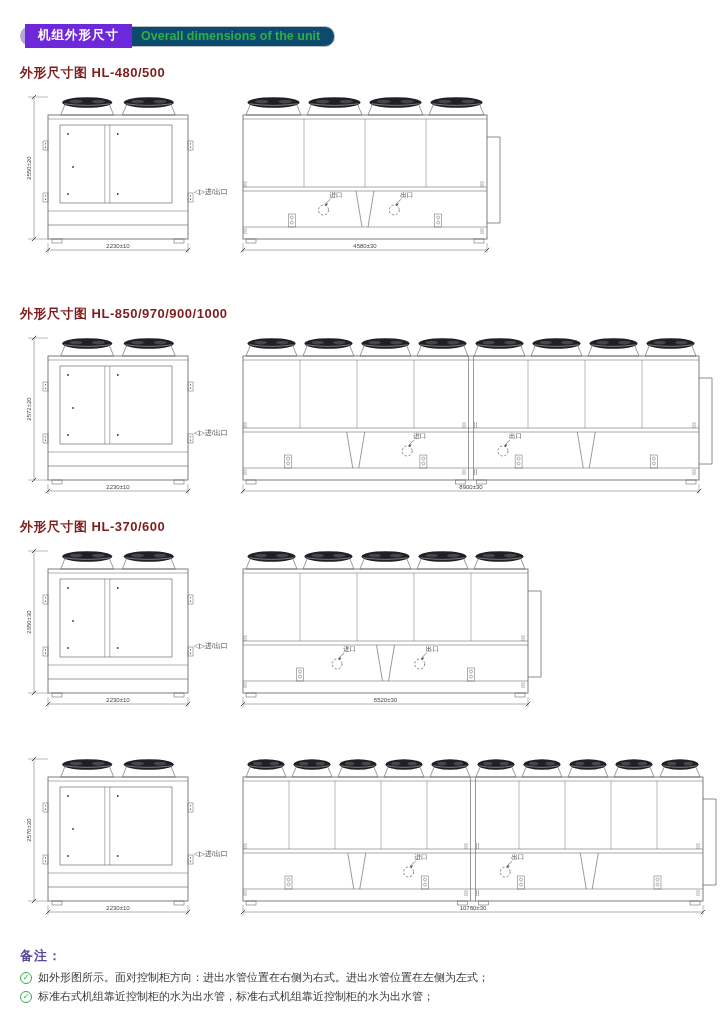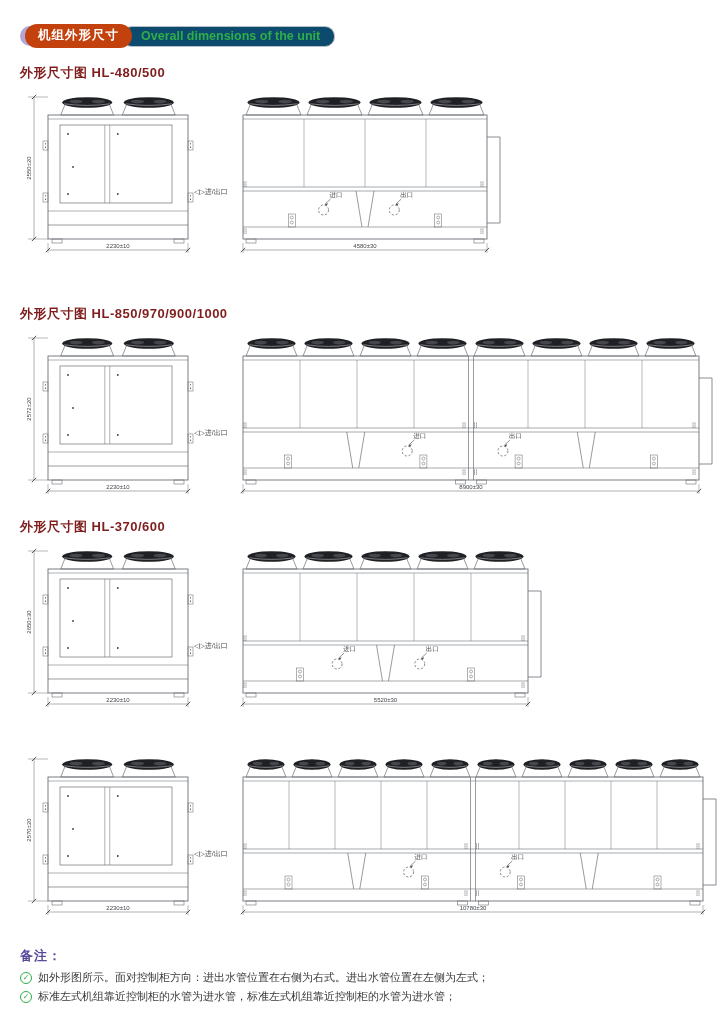--- a/index.html
+++ b/index.html
@@ -6,22 +6,22 @@
   body{
     width:720px;height:1010px;overflow:hidden;
     font-family:"Liberation Sans","DejaVu Sans",sans-serif;
     color:#333;
   }
   .page{padding:24px 14px 0 20px;position:relative;}
   
   .tag{display:inline-flex;align-items:center;position:relative;}
   .crescent{width:20px;height:20px;border-radius:50%;background:#b3a6d6;margin-right:-15px;position:relative;z-index:0;}
   .tag-cn{
-    position:relative;z-index:2;background:#c2410c;color:#fff;font-weight:bold;
-    font-size:12.5px;padding:3px 13px 4px;border-radius:12px;letter-spacing:1px;white-space:nowrap;
+    position:relative;z-index:2;background:#6d28d9;color:#fff;font-weight:bold;
+    font-size:12.5px;padding:3px 13px 4px;border-radius:0;letter-spacing:1px;white-space:nowrap;
   }
   .tag-en{
     position:relative;z-index:1;background:#0c4a6e;border:1px solid #b9bfc6;color:#2fae47;font-weight:bold;
     font-size:12.5px;padding:2px 14px 3px 18px;border-radius:10px;margin-left:-10px;white-space:nowrap;
   }
   
   .section{margin-top:14px;}
   .section.s2{margin-top:40px;}
   .section.s3{margin-top:12px;}
   .section.s4{margin-top:30px;}
@@ -748,18 +748,18 @@
   </section>
 
   <footer class="notes">
     <div class="notes-title">备注：</div>
     <div class="note-line">
       <span class="check">✓</span>
       <span>如外形图所示。面对控制柜方向：进出水管位置在右侧为右式。进出水管位置在左侧为左式；</span>
     </div>
     <div class="note-line">
       <span class="check">✓</span>
-      <span>标准左式机组靠近控制柜的水管为进水管，标准左式机组靠近控制柜的水管为进水管；</span>
+      <span>标准右式机组靠近控制柜的水为出水管，标准右式机组靠近控制柜的水为出水管；</span>
     </div>
 
   </footer>
 
 </div>
 
 </body></html>

